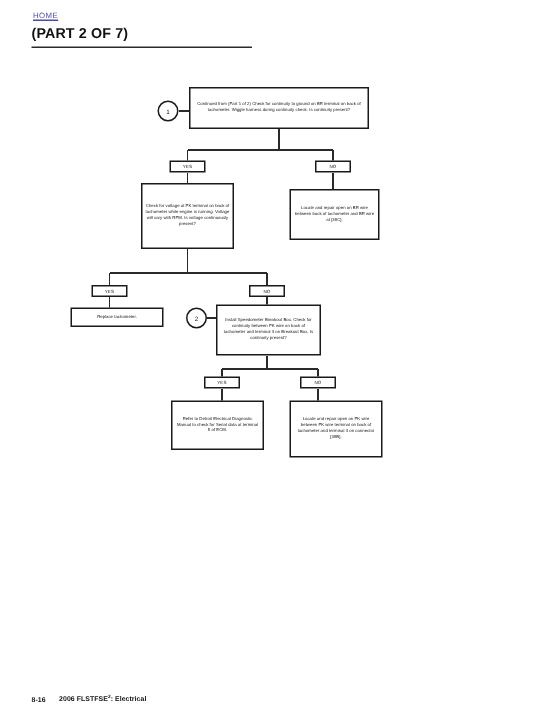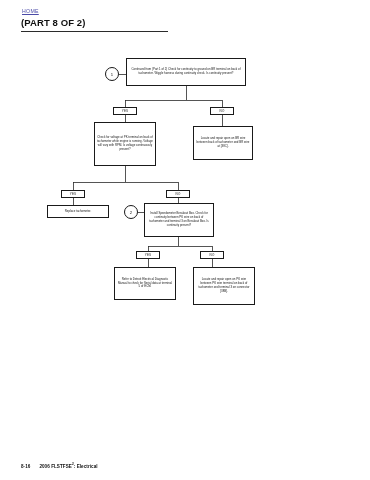--- a/index.html
+++ b/index.html
@@ -117,21 +117,21 @@
     letter-spacing: 0.05px;
     white-space: nowrap;
   }
   .footer .pg { margin-right: 9px; }
   .footer sup { font-size: 3.2px; vertical-align: super; }
 </style>
 </head>
 <body>
 
 <a class="home-link" href="#">HOME</a>
-<div class="page-title">(PART 8 OF 2)</div>
+<div class="page-title">(PART 2 OF 7)</div>
 <div class="title-rule"></div>
 
 <div class="flow">
 
   <svg width="370" height="480">
     <g stroke="#2a2a2a" stroke-width="0.8" fill="none" shape-rendering="crispEdges">
 
       <path d="M186,86 L186,100"></path>
       <path d="M125,100 L222,100"></path>
 

